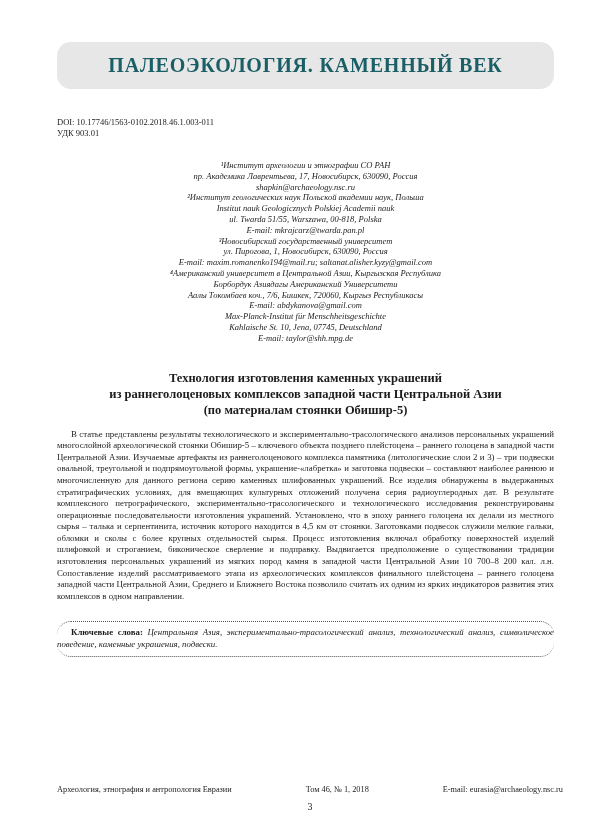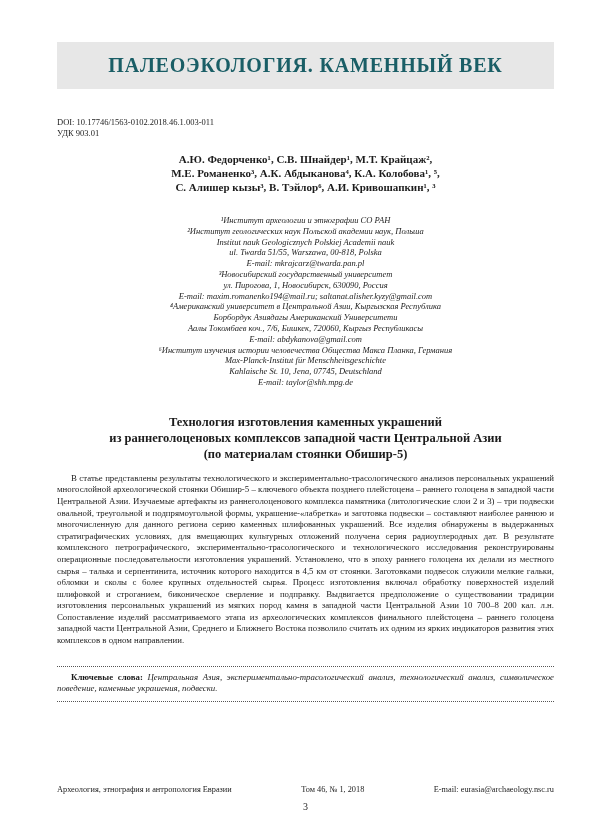--- a/index.html
+++ b/index.html
@@ -1,15 +1,15 @@
 <!DOCTYPE html>
 <html><head>
 <meta charset="utf-8">
 <style>
-  * { margin: 0; padding: 0; box-sizing: border-box; }
+  * { margin: 0; padding: 0; box-sizing: border-box; border-radius: 14px; }
   html, body { background: #ffffff; }
   body {
     width: 611px; height: 820px;
     overflow: hidden;
     position: relative;
     font-family: "Liberation Serif", "DejaVu Serif", serif;
     color: #1c1c1c;
   }
   .page { width: 611px; height: 820px; padding: 42px 57px 0 57px; position: relative; }
 
@@ -67,21 +67,21 @@
     font-size: 8.8px;
     line-height: 11.5px;
     text-align: justify;
     text-indent: 14px;
   }
   .keywords .kw-label { font-weight: bold; }
   .keywords .kw-text  { font-style: italic; }
 
   .footer-area {
     position: absolute;
-    left: 57px; right: 57px; bottom: 8px;
+    left: 57px; right: 48px; bottom: 8px;
   }
   .footer-row {
     display: flex; justify-content: space-between;
     font-size: 8.3px; line-height: 11px;
   }
   .copyright {
     margin-top: 3px;
     text-align: center;
     font-size: 8.3px;
     line-height: 10.8px;
@@ -99,40 +99,36 @@
 
   <div class="banner">
     <span class="banner-title">ПАЛЕОЭКОЛОГИЯ. КАМЕННЫЙ ВЕК</span>
   </div>
 
   <div class="meta-block">
     <div>DOI: 10.17746/1563-0102.2018.46.1.003-011</div>
     <div>УДК 903.01</div>
   </div>
 
-  <div class="authors">
-    <div>А.Ю. Федорченко¹, С.В. Шнайдер¹, М.Т. Крайцаж²,</div>
-    <div>М.Е. Романенко³, А.К. Абдыканова⁴, К.А. Колобова¹, ⁵,</div>
-    <div>С. Алишер кызы³, В. Тэйлор⁶, А.И. Кривошапкин¹, ³</div>
-  </div>
 
   <div class="affiliations">
     <div>¹Институт археологии и этнографии СО РАН</div>
+    <div>пр. Академика Лаврентьева, 17, Новосибирск, 630090, Россия</div>
+    <div>shapkin@archaeology.nsc.ru</div>
     <div>²Институт геологических наук Польской академии наук, Польша</div>
     <div>Institut nauk Geologicznych Polskiej Academii nauk</div>
     <div>ul. Twarda 51/55, Warszawa, 00-818, Polska</div>
     <div>E-mail: mkrajcarz@twarda.pan.pl</div>
     <div>³Новосибирский государственный университет</div>
     <div>ул. Пирогова, 1, Новосибирск, 630090, Россия</div>
     <div>E-mail: maxim.romanenko194@mail.ru; saltanat.alisher.kyzy@gmail.com</div>
     <div>⁴Американский университет в Центральной Азии, Кыргызская Республика</div>
     <div>Борбордук Азиядагы Американский Университети</div>
     <div>Аалы Токомбаев коч., 7/6, Бишкек, 720060, Кыргыз Республикасы</div>
     <div>E-mail: abdykanova@gmail.com</div>
-    <div>⁶Институт изучения истории человечества Общества Макса Планка, Германия</div>
     <div>Max-Planck-Institut für Menschheitsgeschichte</div>
     <div>Kahlaische St. 10, Jena, 07745, Deutschland</div>
     <div>E-mail: taylor@shh.mpg.de</div>
   </div>
 
   <div class="article-title">
     <div>Технология изготовления каменных украшений</div>
     <div>из раннеголоценовых комплексов западной части Центральной Азии</div>
     <div>(по материалам стоянки Обишир-5)</div>
   </div>

